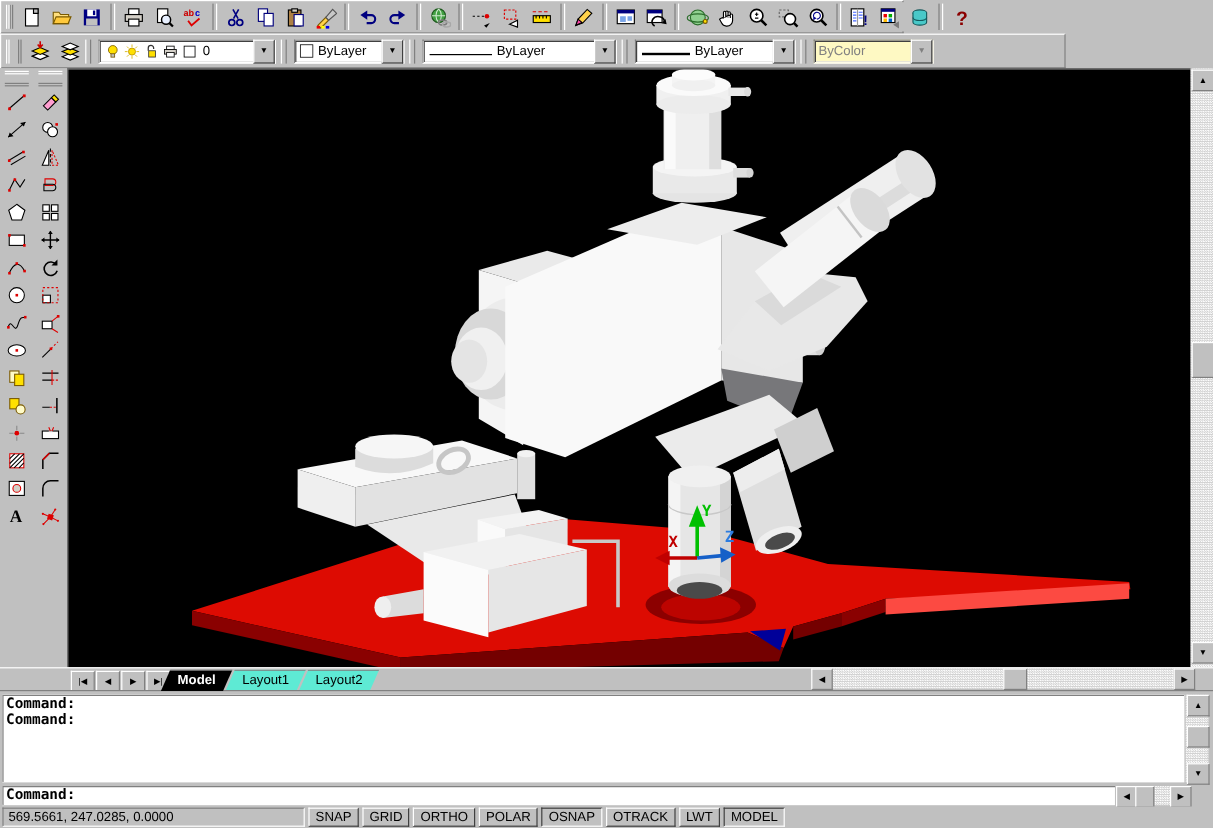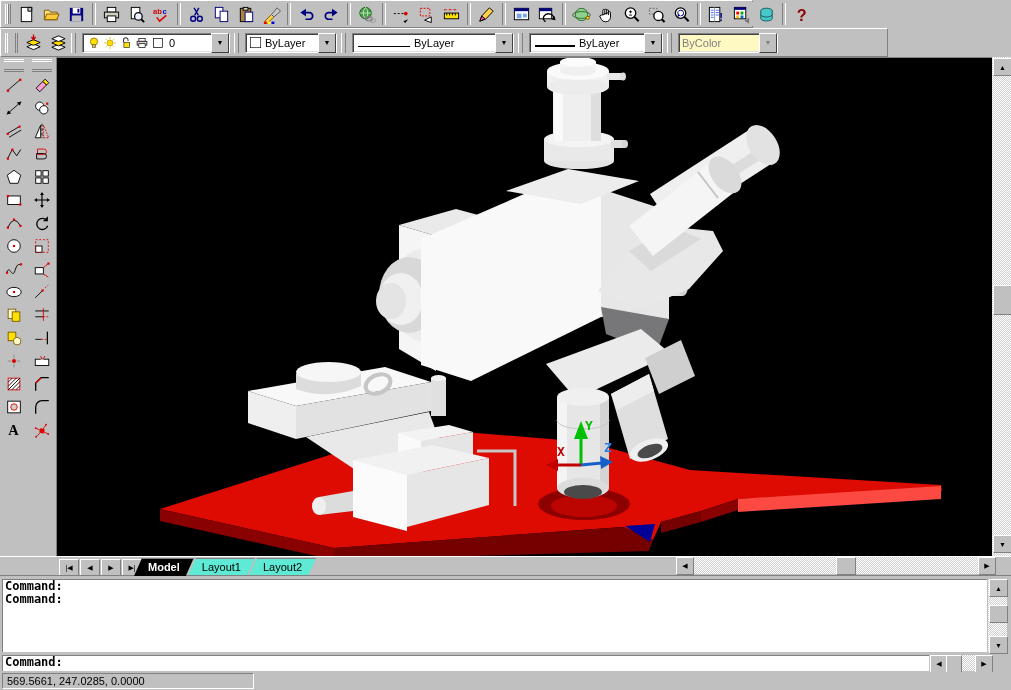--- a/index.html
+++ b/index.html
@@ -730,15 +730,25 @@
     <div id="cmd-input-box" class="edge-in"><span>Command:</span></div>
     <div id="cmd-hscroll">
       <div class="hbtn raised" style="left:0;">◀</div>
       <div class="thumb raised" style="left:16px;top:0;width:14px;height:16px;"></div>
       <div class="hbtn raised" style="left:45px;">▶</div>
     </div>
   </div>
 
   <div id="status-bar">
     <div id="coord-box">569.5661, 247.0285, 0.0000</div>
+    <div id="status-toggles" style="display:flex;">
+        <button class="sbtn">SNAP</button>
+        <button class="sbtn">GRID</button>
+        <button class="sbtn">ORTHO</button>
+        <button class="sbtn">POLAR</button>
+        <button class="sbtn pressed">OSNAP</button>
+        <button class="sbtn">OTRACK</button>
+        <button class="sbtn">LWT</button>
+        <button class="sbtn pressed">MODEL</button>
+      </div>
   </div>
 
 </div>
 
 </body></html>

